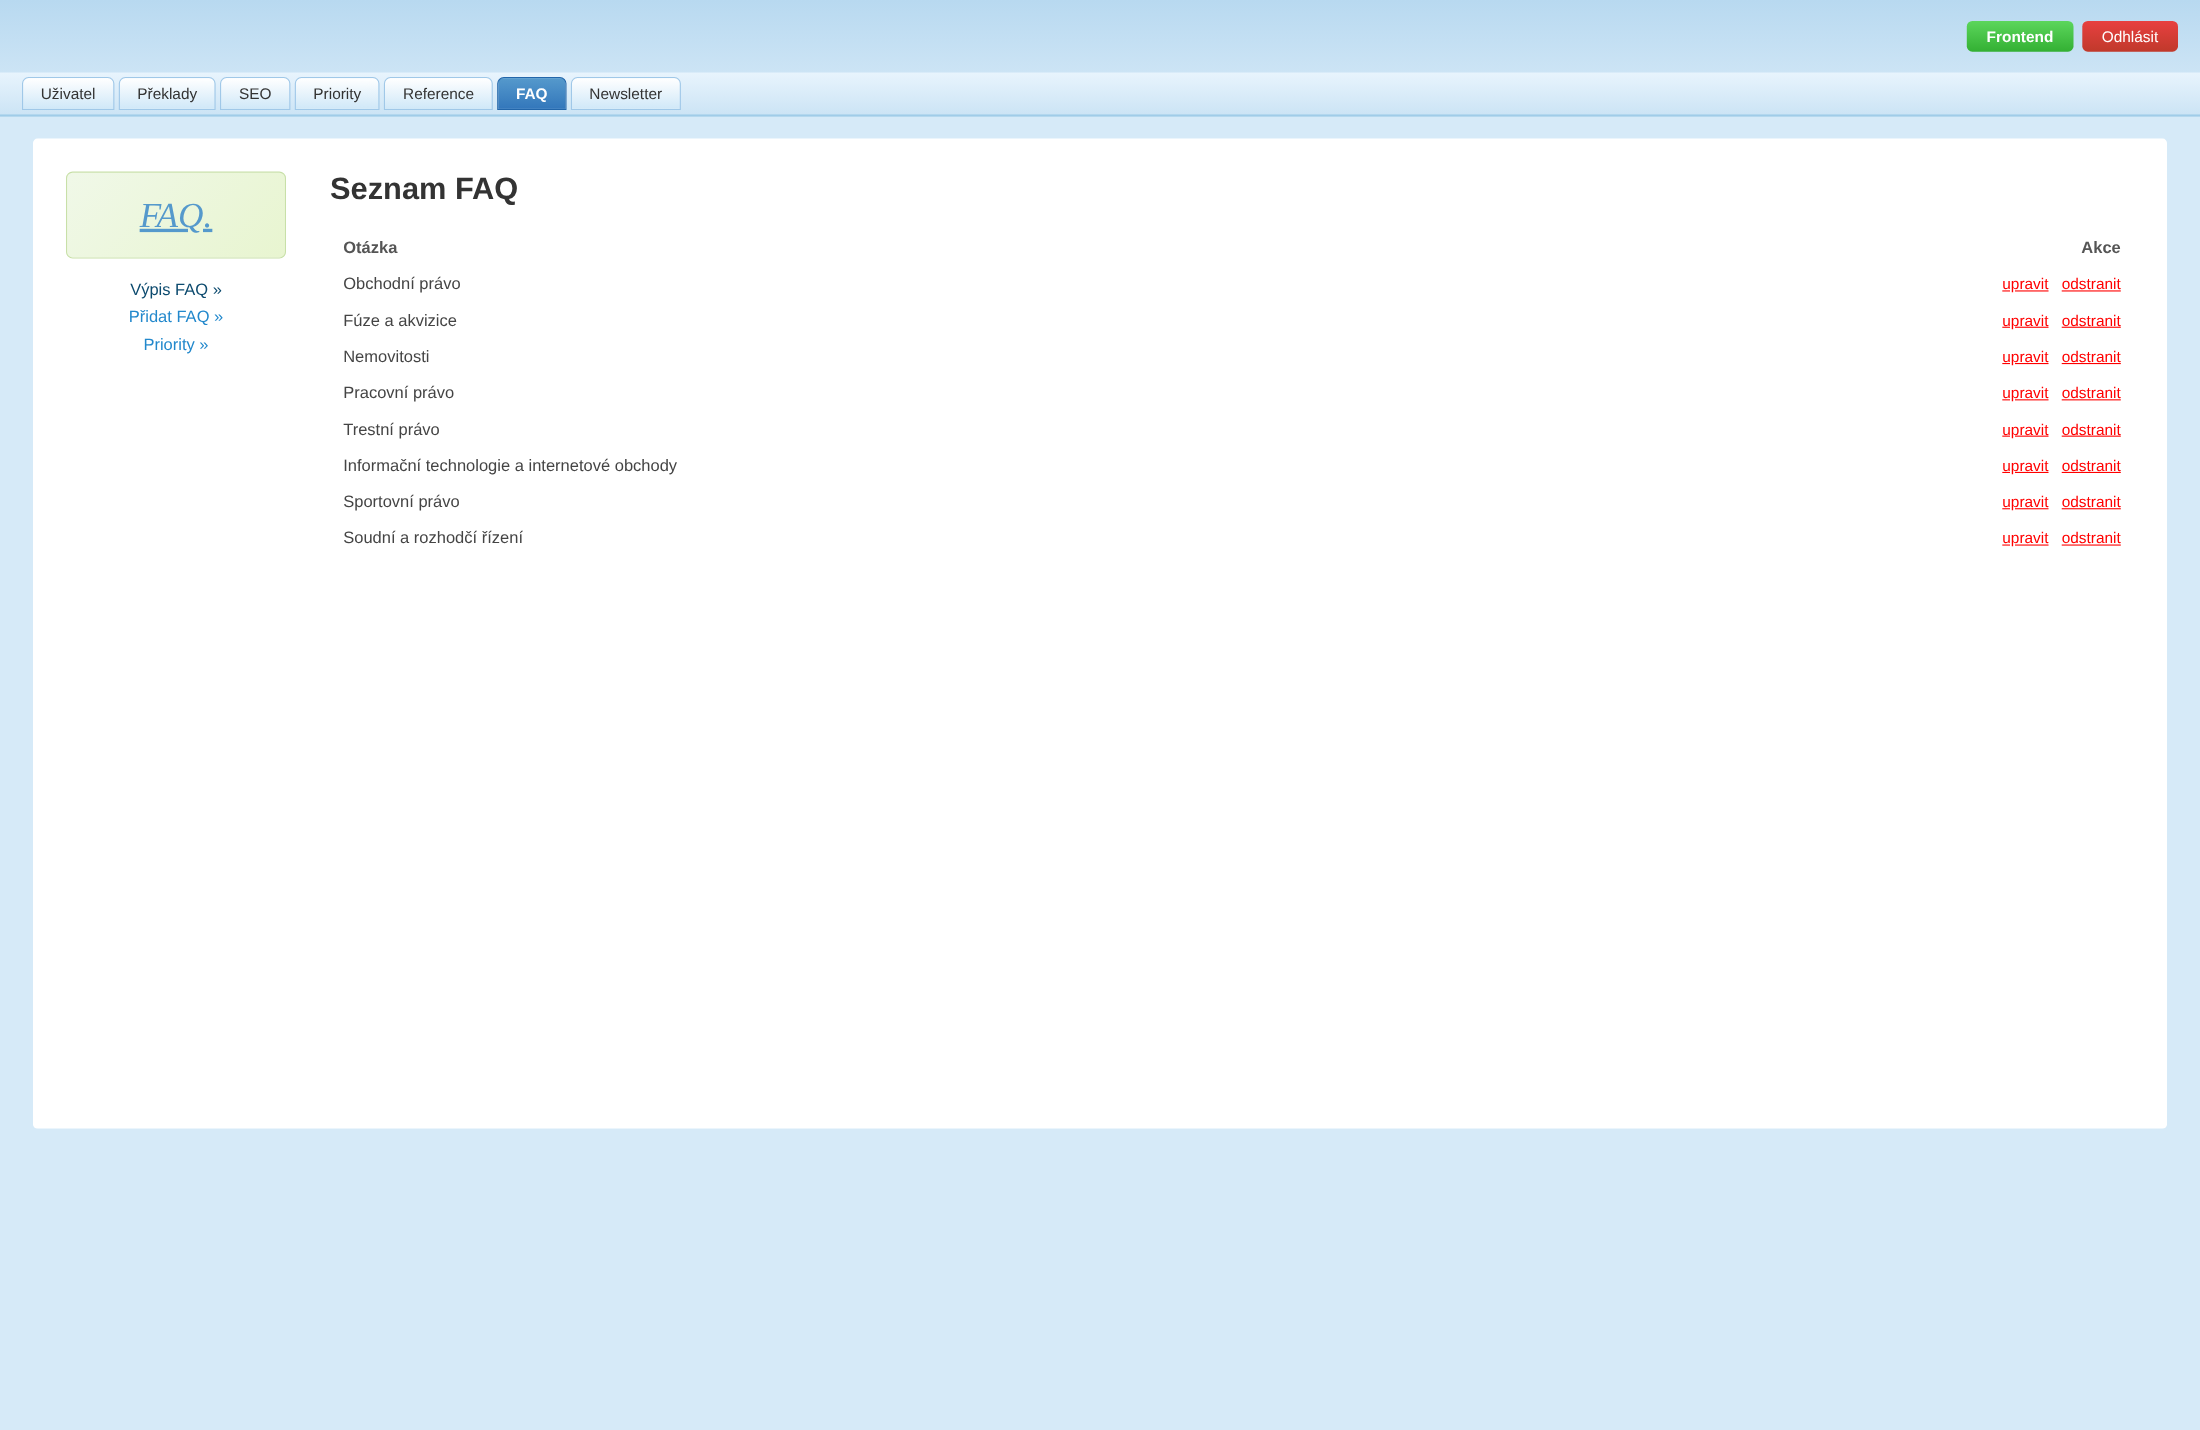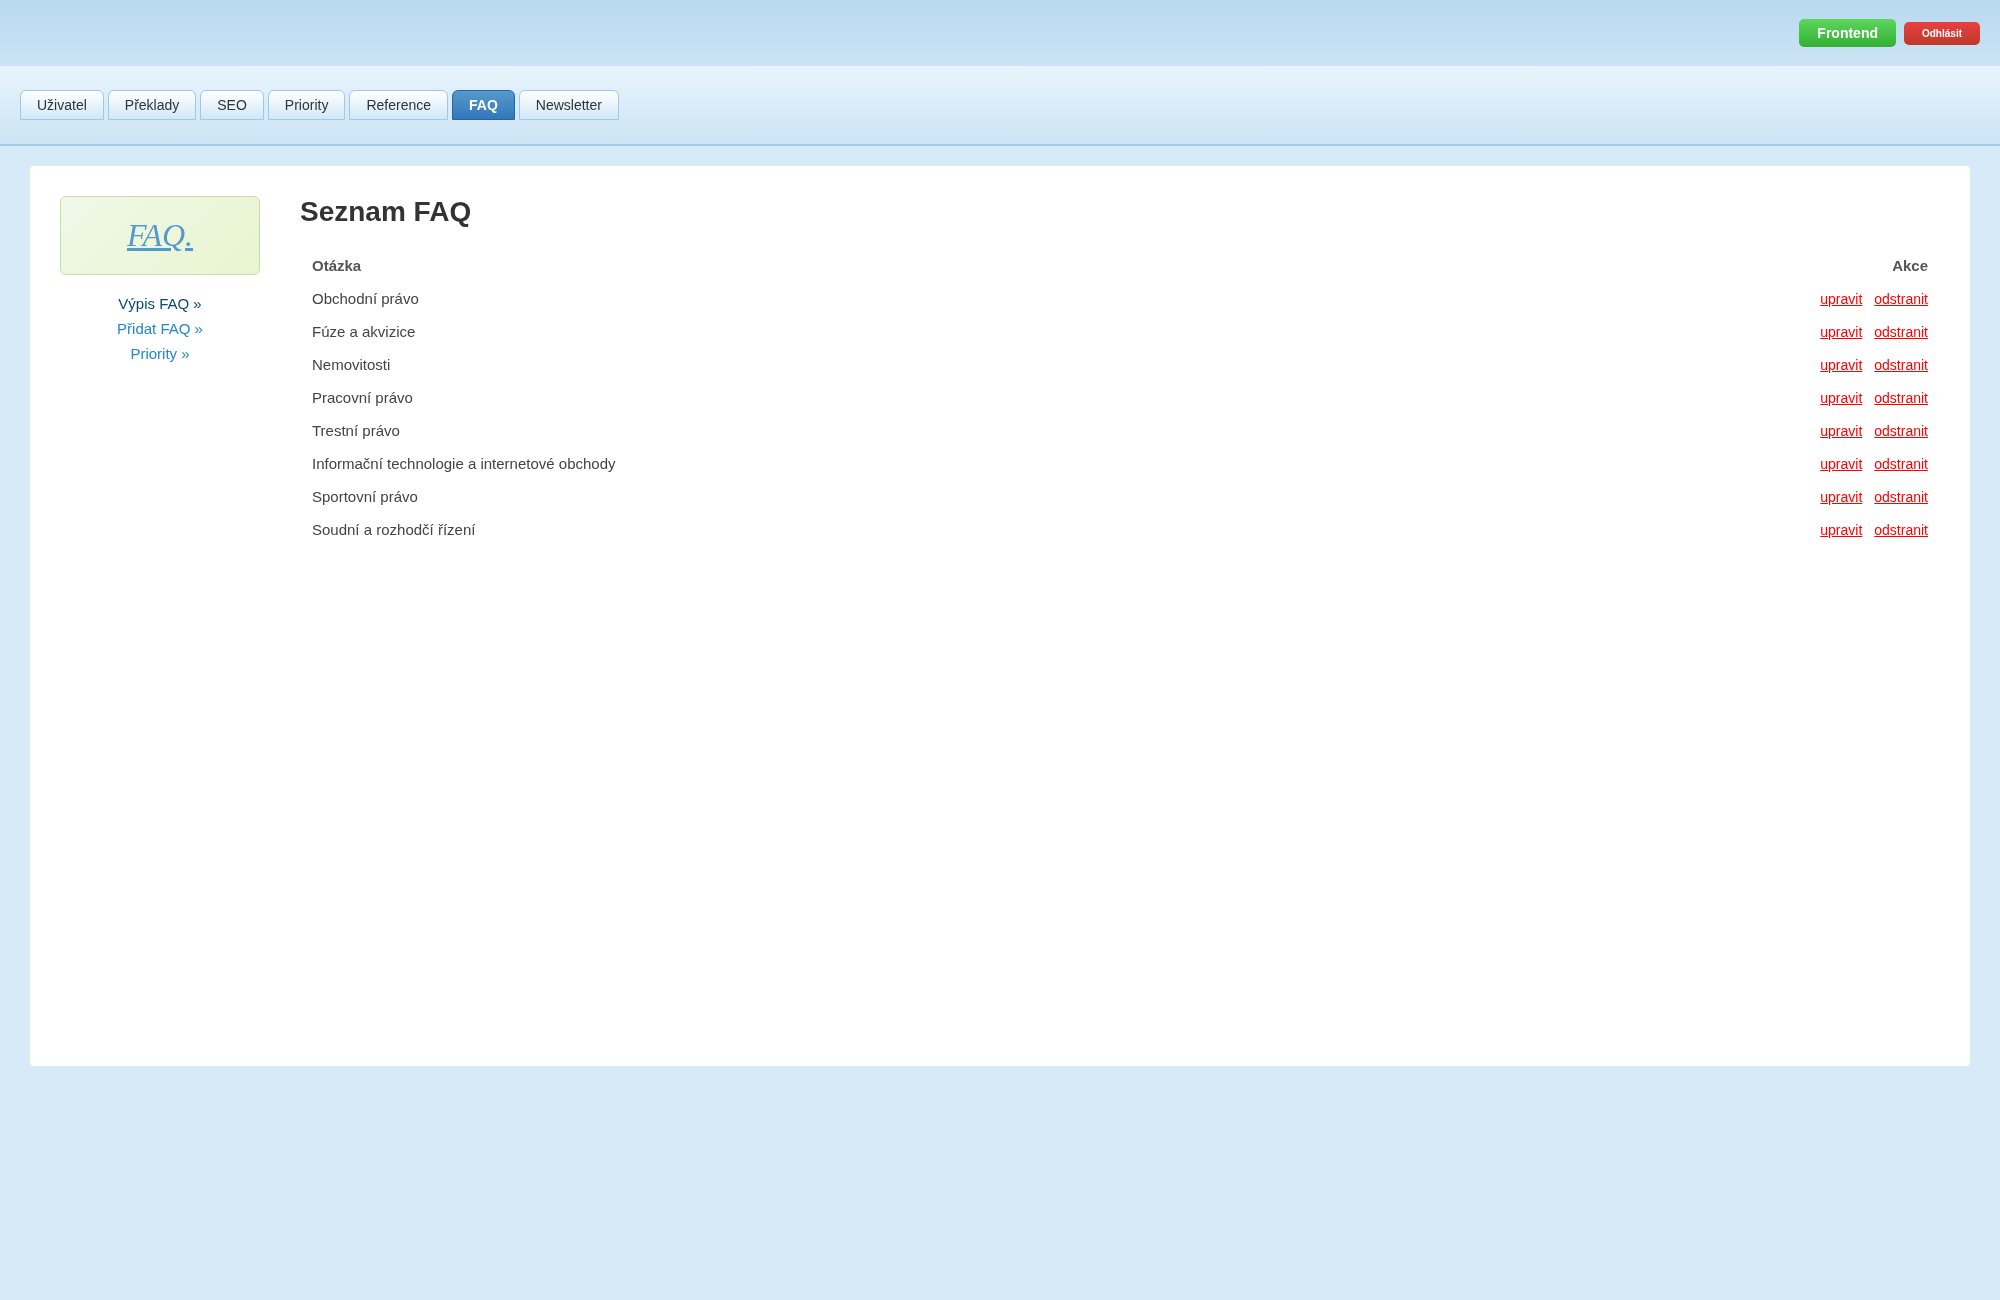--- a/index.html
+++ b/index.html
@@ -30,30 +30,30 @@
       font-weight: bold;
       cursor: pointer;
     }
 
     .btn-odhlasit {
       background: linear-gradient(to bottom, #e84040, #c0392b);
       color: white;
       border: none;
       padding: 6px 18px;
       border-radius: 5px;
-      font-size: 10px;
-      font-weight: bold;
+      font-size: 14px;
+      font-weight: normal;
       cursor: pointer;
     }
 
     
     .nav-bar {
       background: linear-gradient(to bottom, #e8f4fd, #cce4f5);
       border-bottom: 2px solid #a0cce8;
-      padding: 24px 20px;
+      padding: 4px 20px;
       display: flex;
       align-items: center;
       gap: 4px;
     }
 
     .nav-tab {
       background: linear-gradient(to bottom, #ffffff, #d0e8f8);
       border: 1px solid #a0c8e8;
       border-radius: 6px 6px 0 0;
       padding: 6px 16px;

